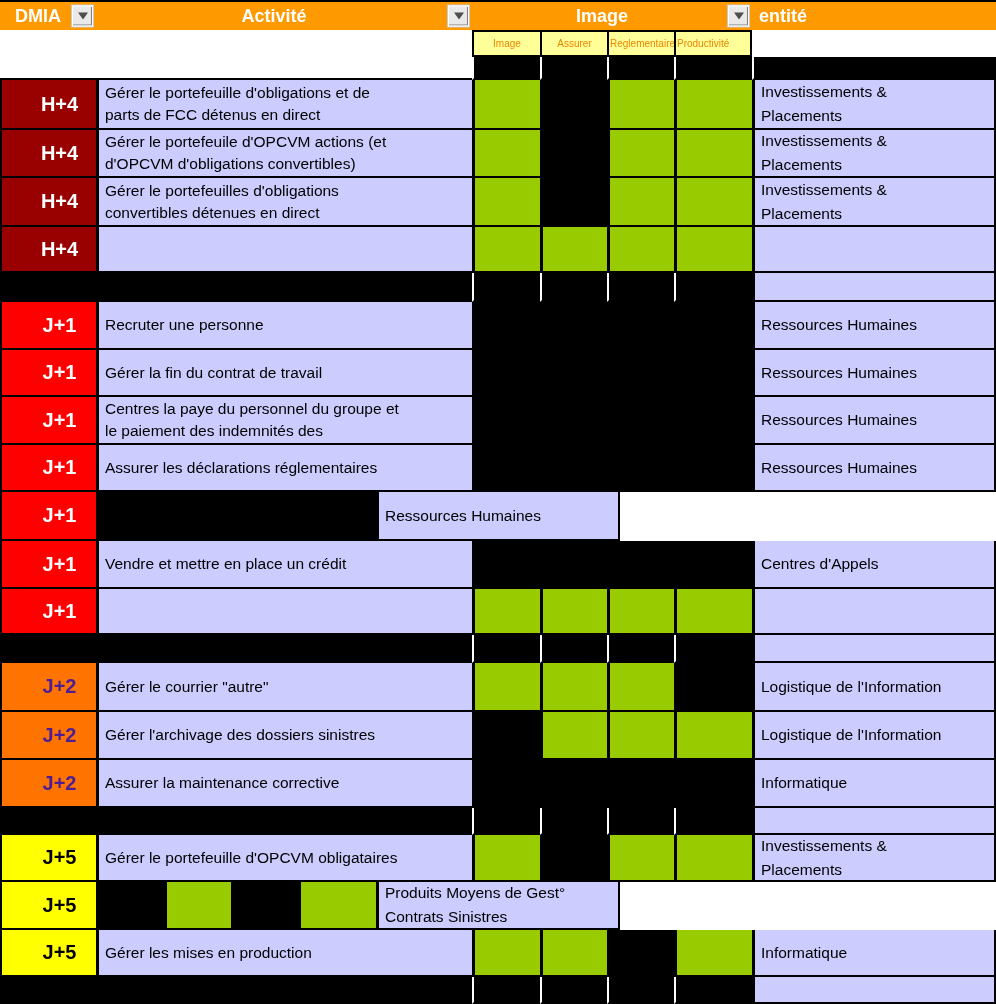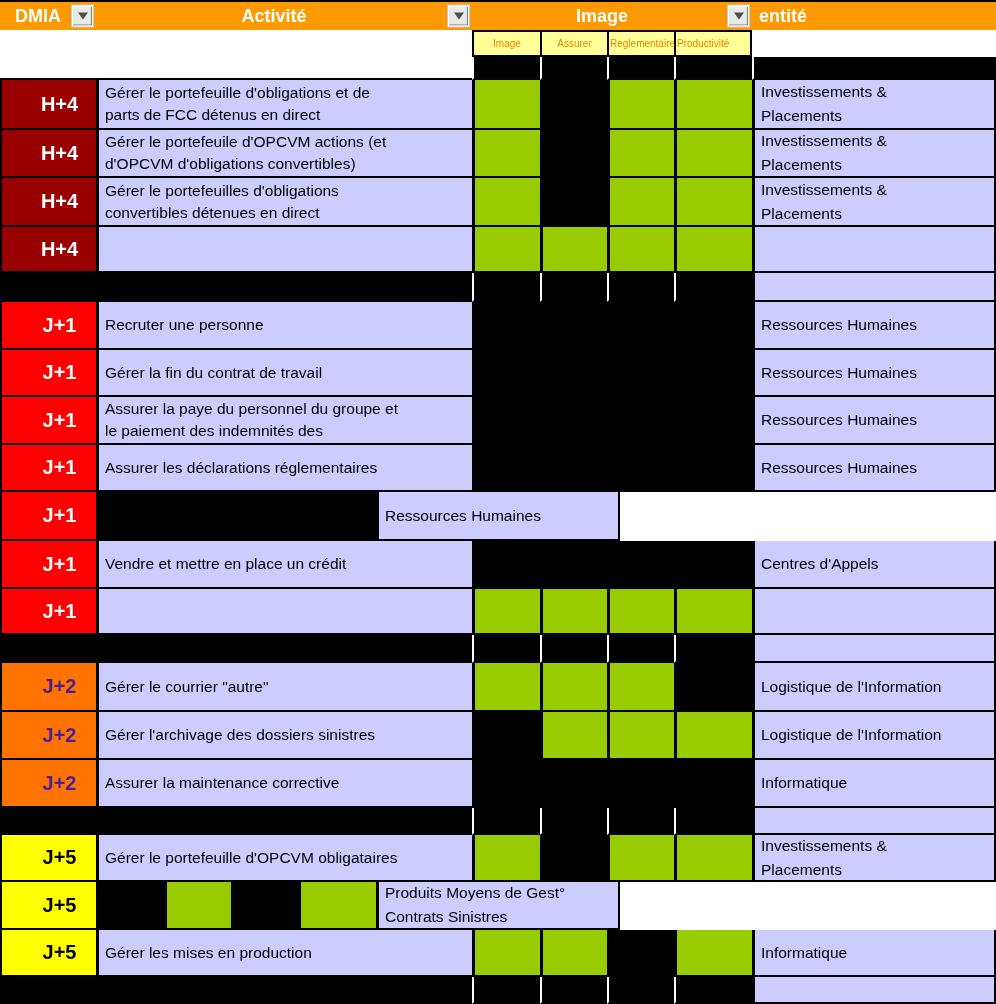--- a/index.html
+++ b/index.html
@@ -222,21 +222,21 @@
     <div class="cell c5 imp imp-off"></div>
     <div class="cell c6 ent">
         <span class="txt">Ressources Humaines</span>
       </div>
   </div>
   <div class="row" style="height:48px">
     <div class="cell c0 dmia bg-j1">
         <span>J+1</span>
       </div>
     <div class="cell c1 act">
-        <span class="txt">Assurer la paye du personnel du groupe et
+        <span class="txt">Centres la paye du personnel du groupe et
 le paiement des indemnités des</span>
       </div>
     <div class="cell c2 imp imp-off"></div>
     <div class="cell c3 imp imp-off"></div>
     <div class="cell c4 imp imp-off"></div>
     <div class="cell c5 imp imp-off"></div>
     <div class="cell c6 ent">
         <span class="txt">Ressources Humaines</span>
       </div>
   </div>

